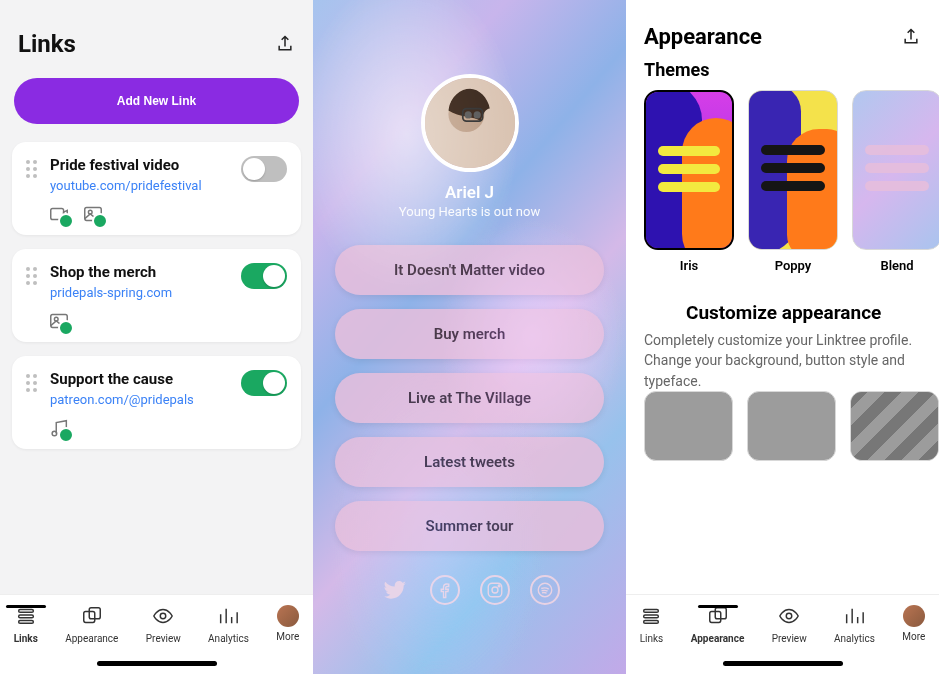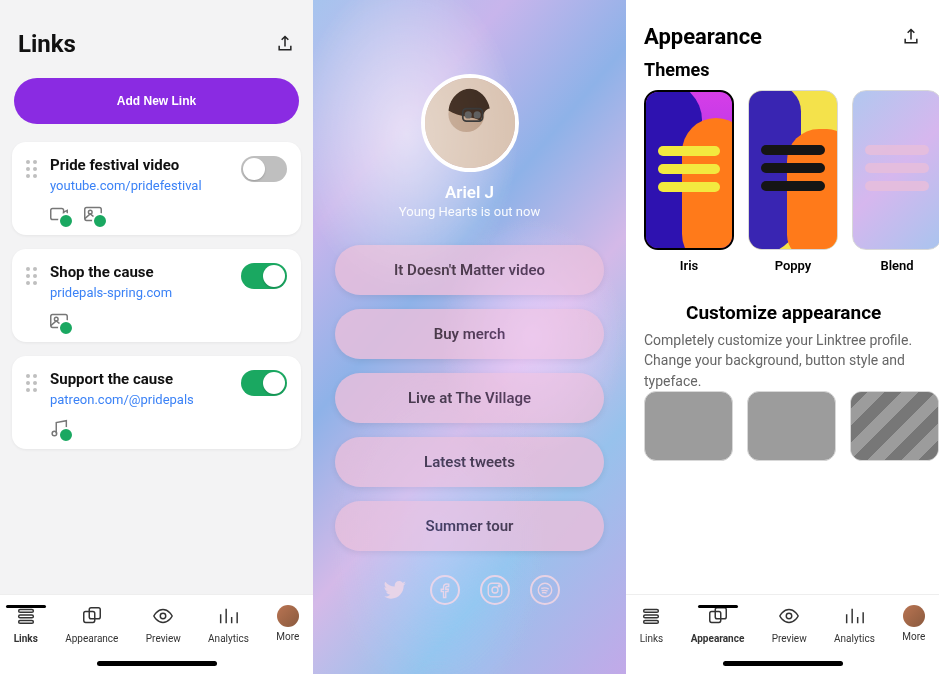--- a/index.html
+++ b/index.html
@@ -146,21 +146,21 @@
         <div class="lc-top">
           <div class="drag">
             <span></span>
             <span></span>
             <span></span>
             <span></span>
             <span></span>
             <span></span>
           </div>
           <div class="lc-body">
-            <div class="lc-title">Shop the cause</div>
+            <div class="lc-title">Shop the merch</div>
             <div class="lc-url">pridepals-spring.com</div>
           </div>
           <div class="toggle on"></div>
         </div>
         <div class="lc-icons">
           <div class="mini-ic"><svg viewBox="0 0 24 24">
               <rect x="3" y="5" width="18" height="14" rx="2"></rect>
               <circle cx="9" cy="10" r="2"></circle>
               <path d="M3 17l6-5 5 4 3-2 4 3"></path>
             </svg></div>

